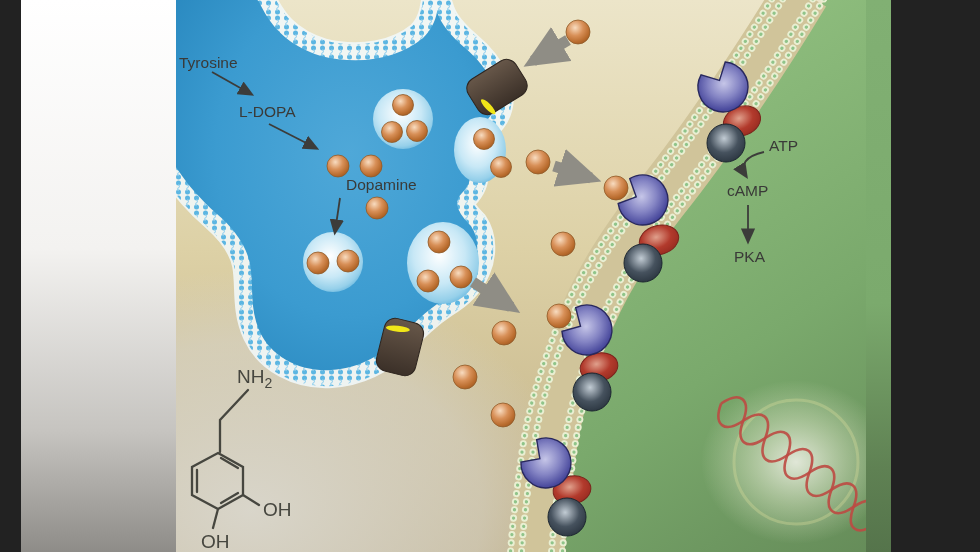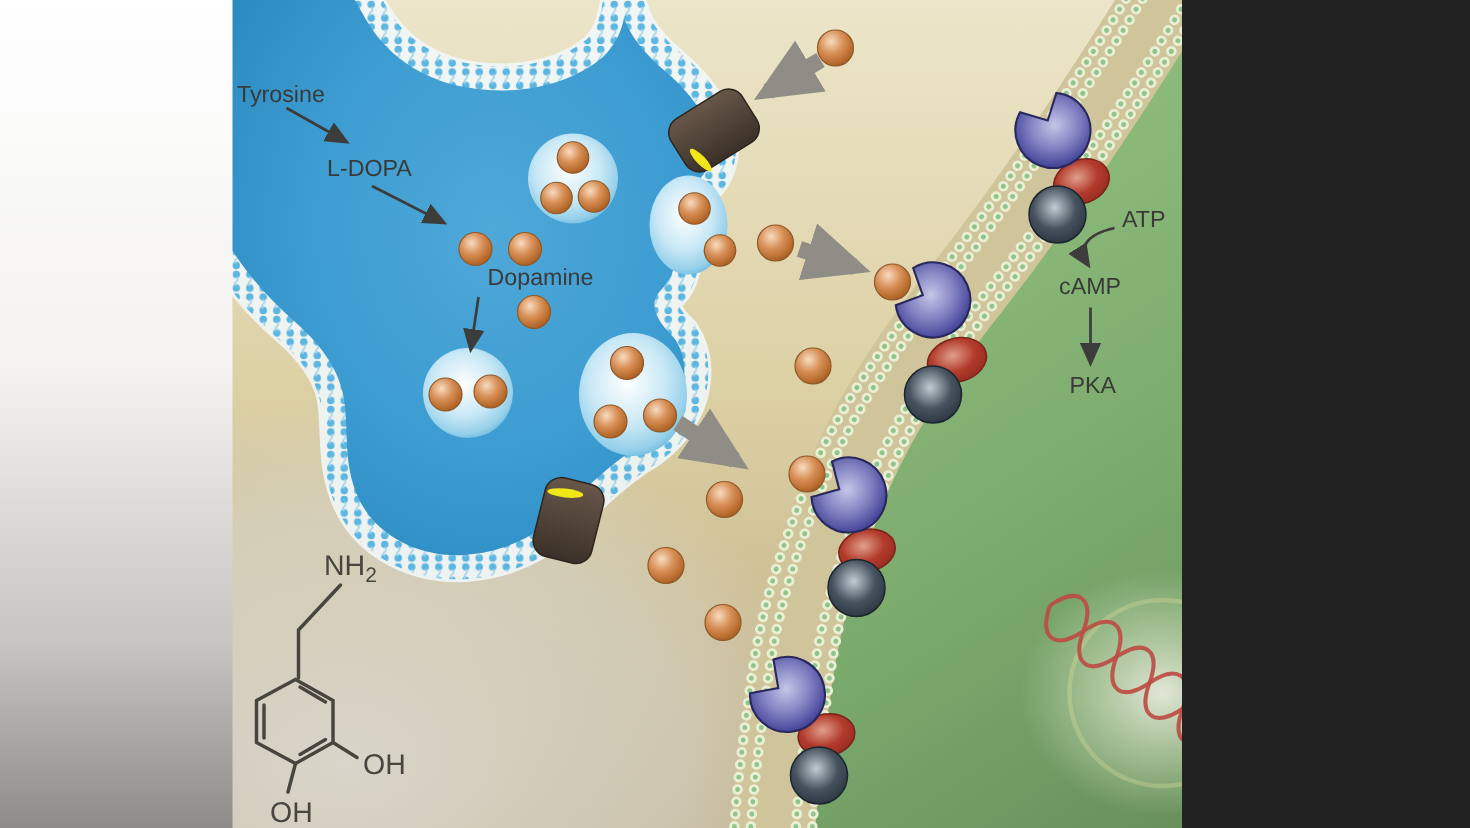--- a/index.html
+++ b/index.html
@@ -1,17 +1,17 @@
 <!DOCTYPE html>
 <html><head>
 <meta charset="utf-8">
 <style>
   html,body{margin:0;padding:0;background:#222;}
-  #stage{position:relative;width:788px;height:552px;overflow:hidden;
-         font-family:"Liberation Sans",sans-serif;}
+  #stage{position:relative;width:870px;height:552px;overflow:hidden;
+         font-family:"Liberation Sans",sans-serif;padding-left:21px;}
   svg{display:block;}
   text{font-family:"Liberation Sans",sans-serif;}
 </style>
 </head>
 <body>
 
 <div id="stage">
 <svg width="980" height="552" viewBox="0 0 980 552">
   <defs>
     <linearGradient id="gCleft" x1="0" y1="0" x2="0" y2="1">

